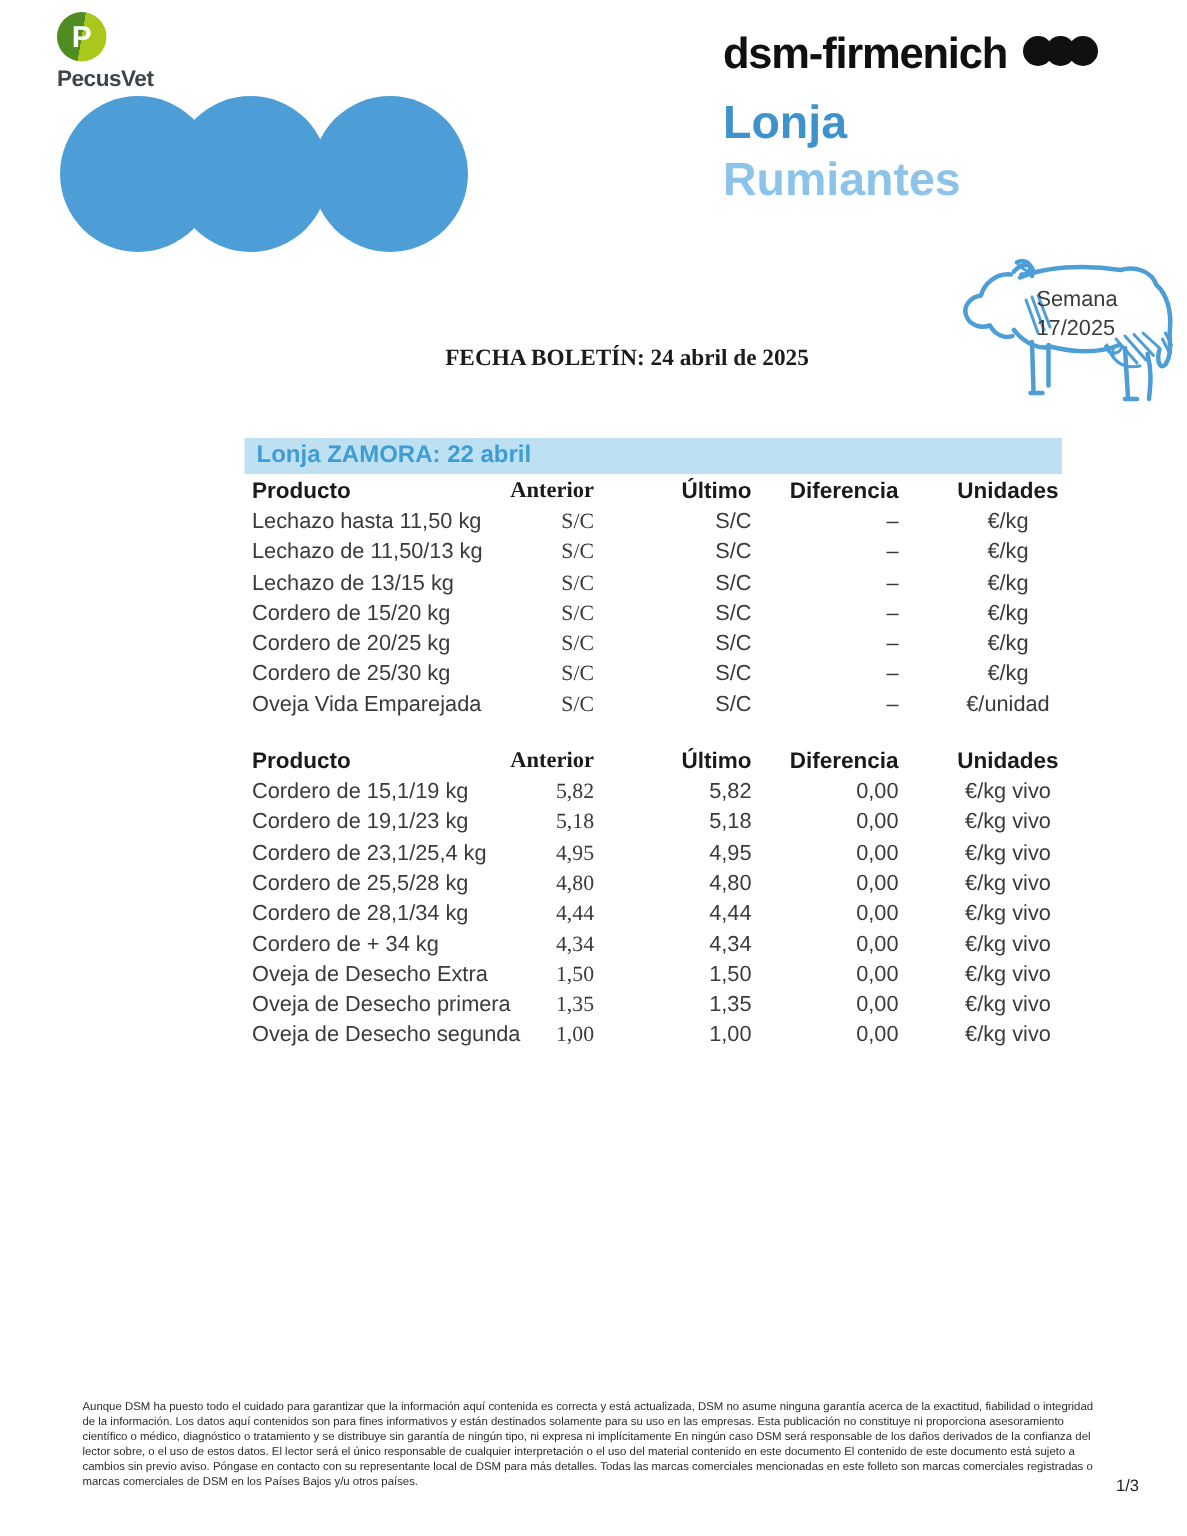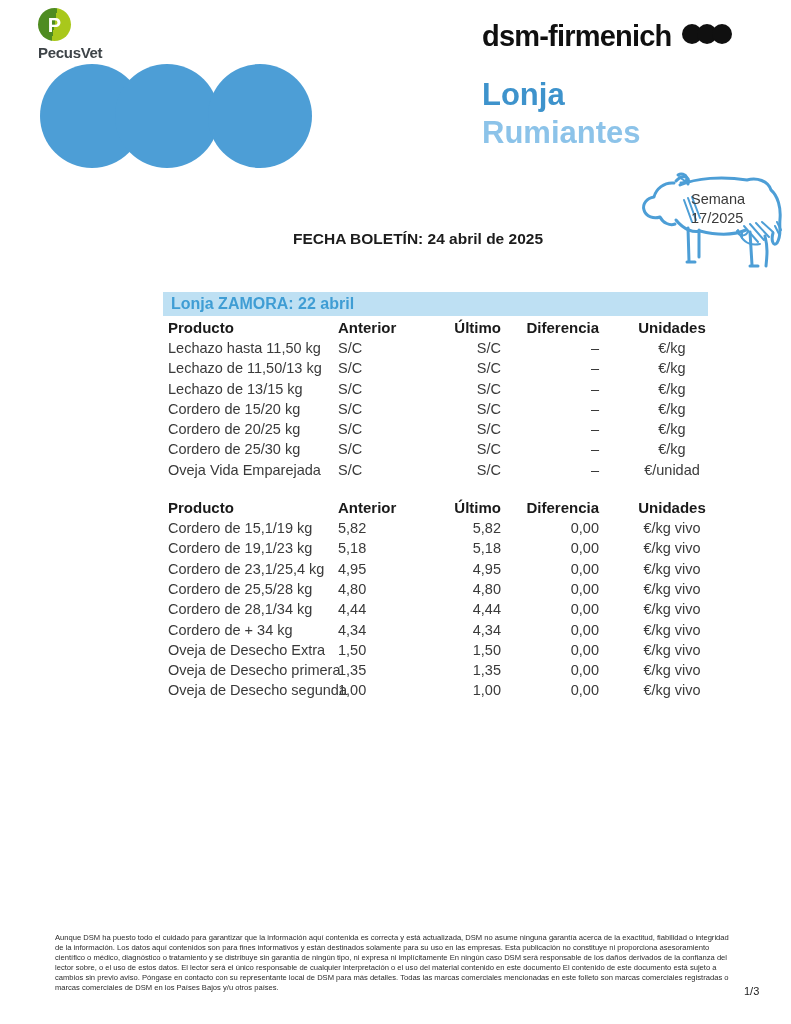--- a/index.html
+++ b/index.html
@@ -33,47 +33,47 @@
 
   
   .blue-circle {
     position:absolute; top:64px;
     width:104px; height:104px; border-radius:50%;
     background: var(--accent-blue,#4D9ED6);
   }
   .bc1 { left:40px; } .bc2 { left:115px; } .bc3 { left:208px; }
 
   
-  .doc-title { position:absolute; left:482px; top:76px; font-weight:bold; font-size:31px; line-height:38px; }
+  .doc-title { position:absolute; left:482px; top:63px; font-weight:bold; font-size:31px; line-height:38px; }
   .doc-title .l1 { color: var(--title-blue,#3E93CC); }
   .doc-title .l2 { color: var(--title-light-blue,#8CC3E9); }
 
   
   .cow-wrap { position:absolute; left:634px; top:168px; width:157px; height:108px; }
 
   
   .date-line {
     position:absolute; left:45px; top:230px; width:746px;
-    text-align:center; font-weight:bold; font-size:15.5px; color:#1C1C1C;
+    text-align:center; font-weight:bold; font-size:15.5px; color:#1C1C1C;font-family:Liberation Serif, serif;
   }
 
   
   .tables { position:absolute; left:145px; top:292px; width:545px;margin-left:18px; }
   .table-block + .table-block { margin-top:17px; }
   .bar {
     height:24px; line-height:24px; padding-left:8px;
     background: var(--bar-bg,#BEE0F3);
     color: var(--bar-text,#3F9DD4);
     font-weight:bold; font-size:16px;
   }
   table { border-collapse:collapse; table-layout:fixed; width:545px; margin-top:1px; }
   th { font-size:15px; font-weight:bold; color:#1A1A1A; height:21px; line-height:21px; white-space:nowrap; }
   td { font-size:14.5px; color:#3A3A3A; height:20.3px; line-height:20.3px; white-space:nowrap; }
   .col-0 { width:175px; text-align:left; padding-left:5px; }
-  .col-1 { width:58px;  text-align:left; }
+  .col-1 { width:58px;  text-align:right;font-family:Liberation Serif, serif; }
   .col-2 { width:105px; text-align:right; }
   .col-3 { width:115px; text-align:right; padding-right:17px; }
   .col-4 { text-align:center; padding-left:20px; }
 
   
   .footer-text {
     position:absolute; left:55px; top:933px; width:684px;
     font-size:7.6px; line-height:9.9px; color:#2B2B2B;
   }
   .page-num { position:absolute; left:744px; top:985px; font-size:11px; color:#222222; }

